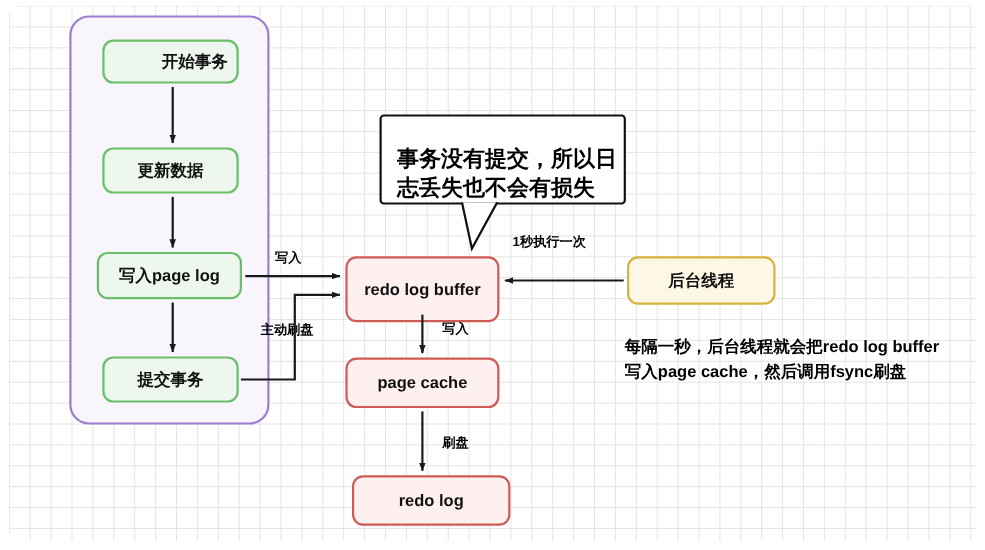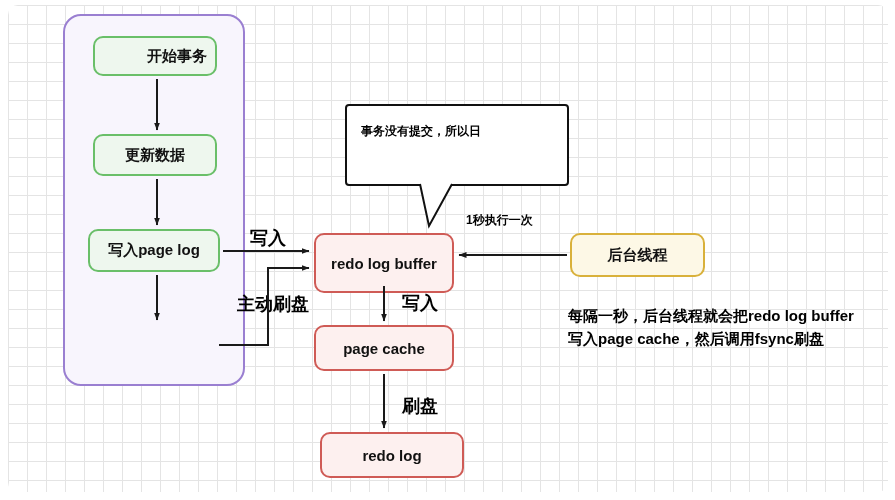--- a/index.html
+++ b/index.html
@@ -36,31 +36,31 @@
     border:2px solid; border-radius:10px;
     font-weight:bold; font-size:15px; color:#111;
     z-index:2;
     text-align:center;
   }
   .green  { border-color:var(--green-border);  background:var(--green-fill); }
   .red    { border-color:var(--red-border);    background:var(--red-fill); }
   .yellow { border-color:var(--yellow-border); background:var(--yellow-fill); }
   .edge-label {
     position:absolute;
-    font-weight:bold; font-size:18px; color:#000;
+    font-weight:bold; font-size:12px; color:#000;
     z-index:4; white-space:nowrap;
   }
   .callout {
     position:absolute;
     left:345px; top:104px; width:224px; height:82px;
     background:#ffffff;
     border:2px solid #111;
     border-radius:4px;
-    padding:12px 14px;
-    font-weight:bold; font-size:12px; line-height:26px; color:#000;
+    padding:26px 14px;
+    font-weight:bold; font-size:20px; line-height:26px; color:#000;
     z-index:3; white-space:nowrap;
   }
   .note {
     position:absolute;
     left:568px; top:304px; width:330px;
     font-weight:bold; font-size:15px; line-height:23px; color:#000;
     z-index:3;
   }
   svg.edges {
     position:absolute; left:0; top:0;
@@ -88,37 +88,41 @@
 
   <div class="node green n-begin">
     <span>开始事务</span>
   </div>
   <div class="node green n-update">
     <span>更新数据</span>
   </div>
   <div class="node green n-writerl">
     <span>写入page log</span>
   </div>
+  <div class="node green n-commit">
+    <span>提交事务</span>
+  </div>
 
   <div class="node red n-buffer">
     <span>redo log buffer</span>
   </div>
   <div class="node red n-pcache">
     <span>page cache</span>
   </div>
   <div class="node red n-redolog">
     <span>redo log</span>
   </div>
 
   <div class="node yellow n-bgthr">
     <span>后台线程</span>
   </div>
 
   <div class="callout">
     <div>事务没有提交，所以日</div>
+    <div>志丢失也不会有损失</div>
   </div>
 
   <div class="note">
     <div>每隔一秒，后台线程就会把redo log buffer</div>
     <div>写入page cache，然后调用fsync刷盘</div>
   </div>
 
   <div class="edge-label" style="left:250px; top:226px;">写入</div>
   <div class="edge-label" style="left:237px; top:292px;">主动刷盘</div>
   <div class="edge-label" style="left:402px; top:291px;">写入</div>

